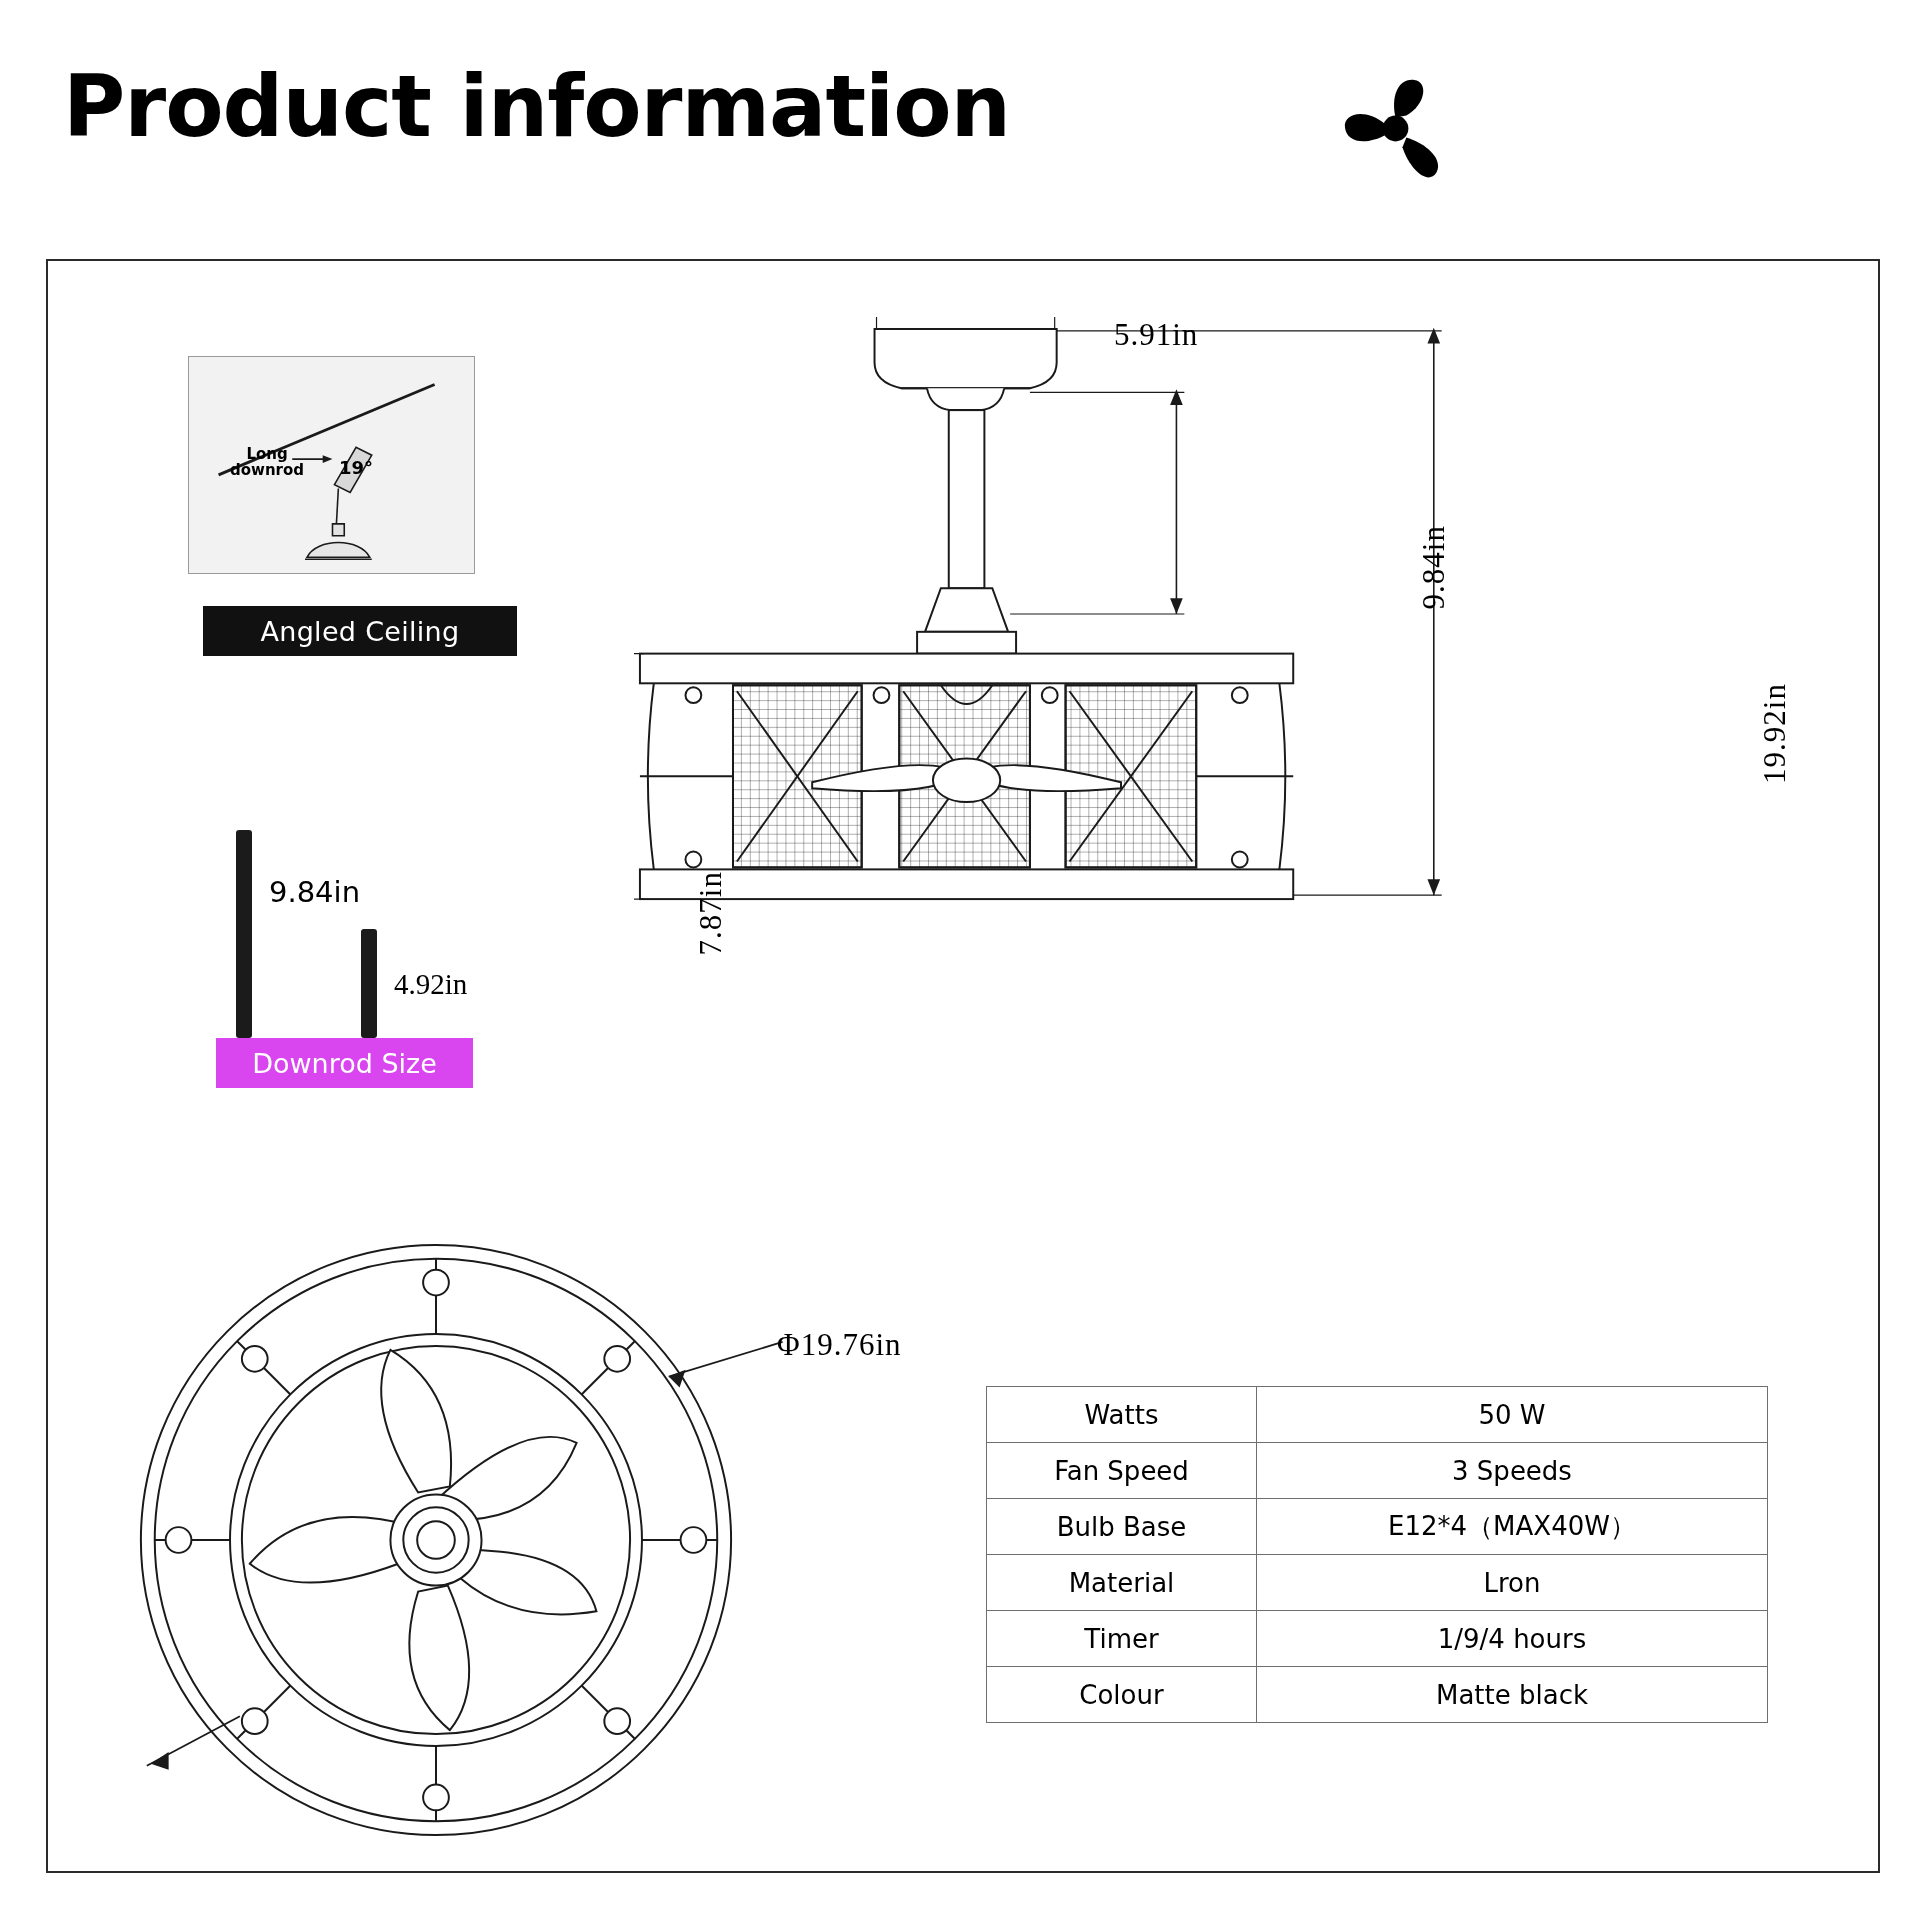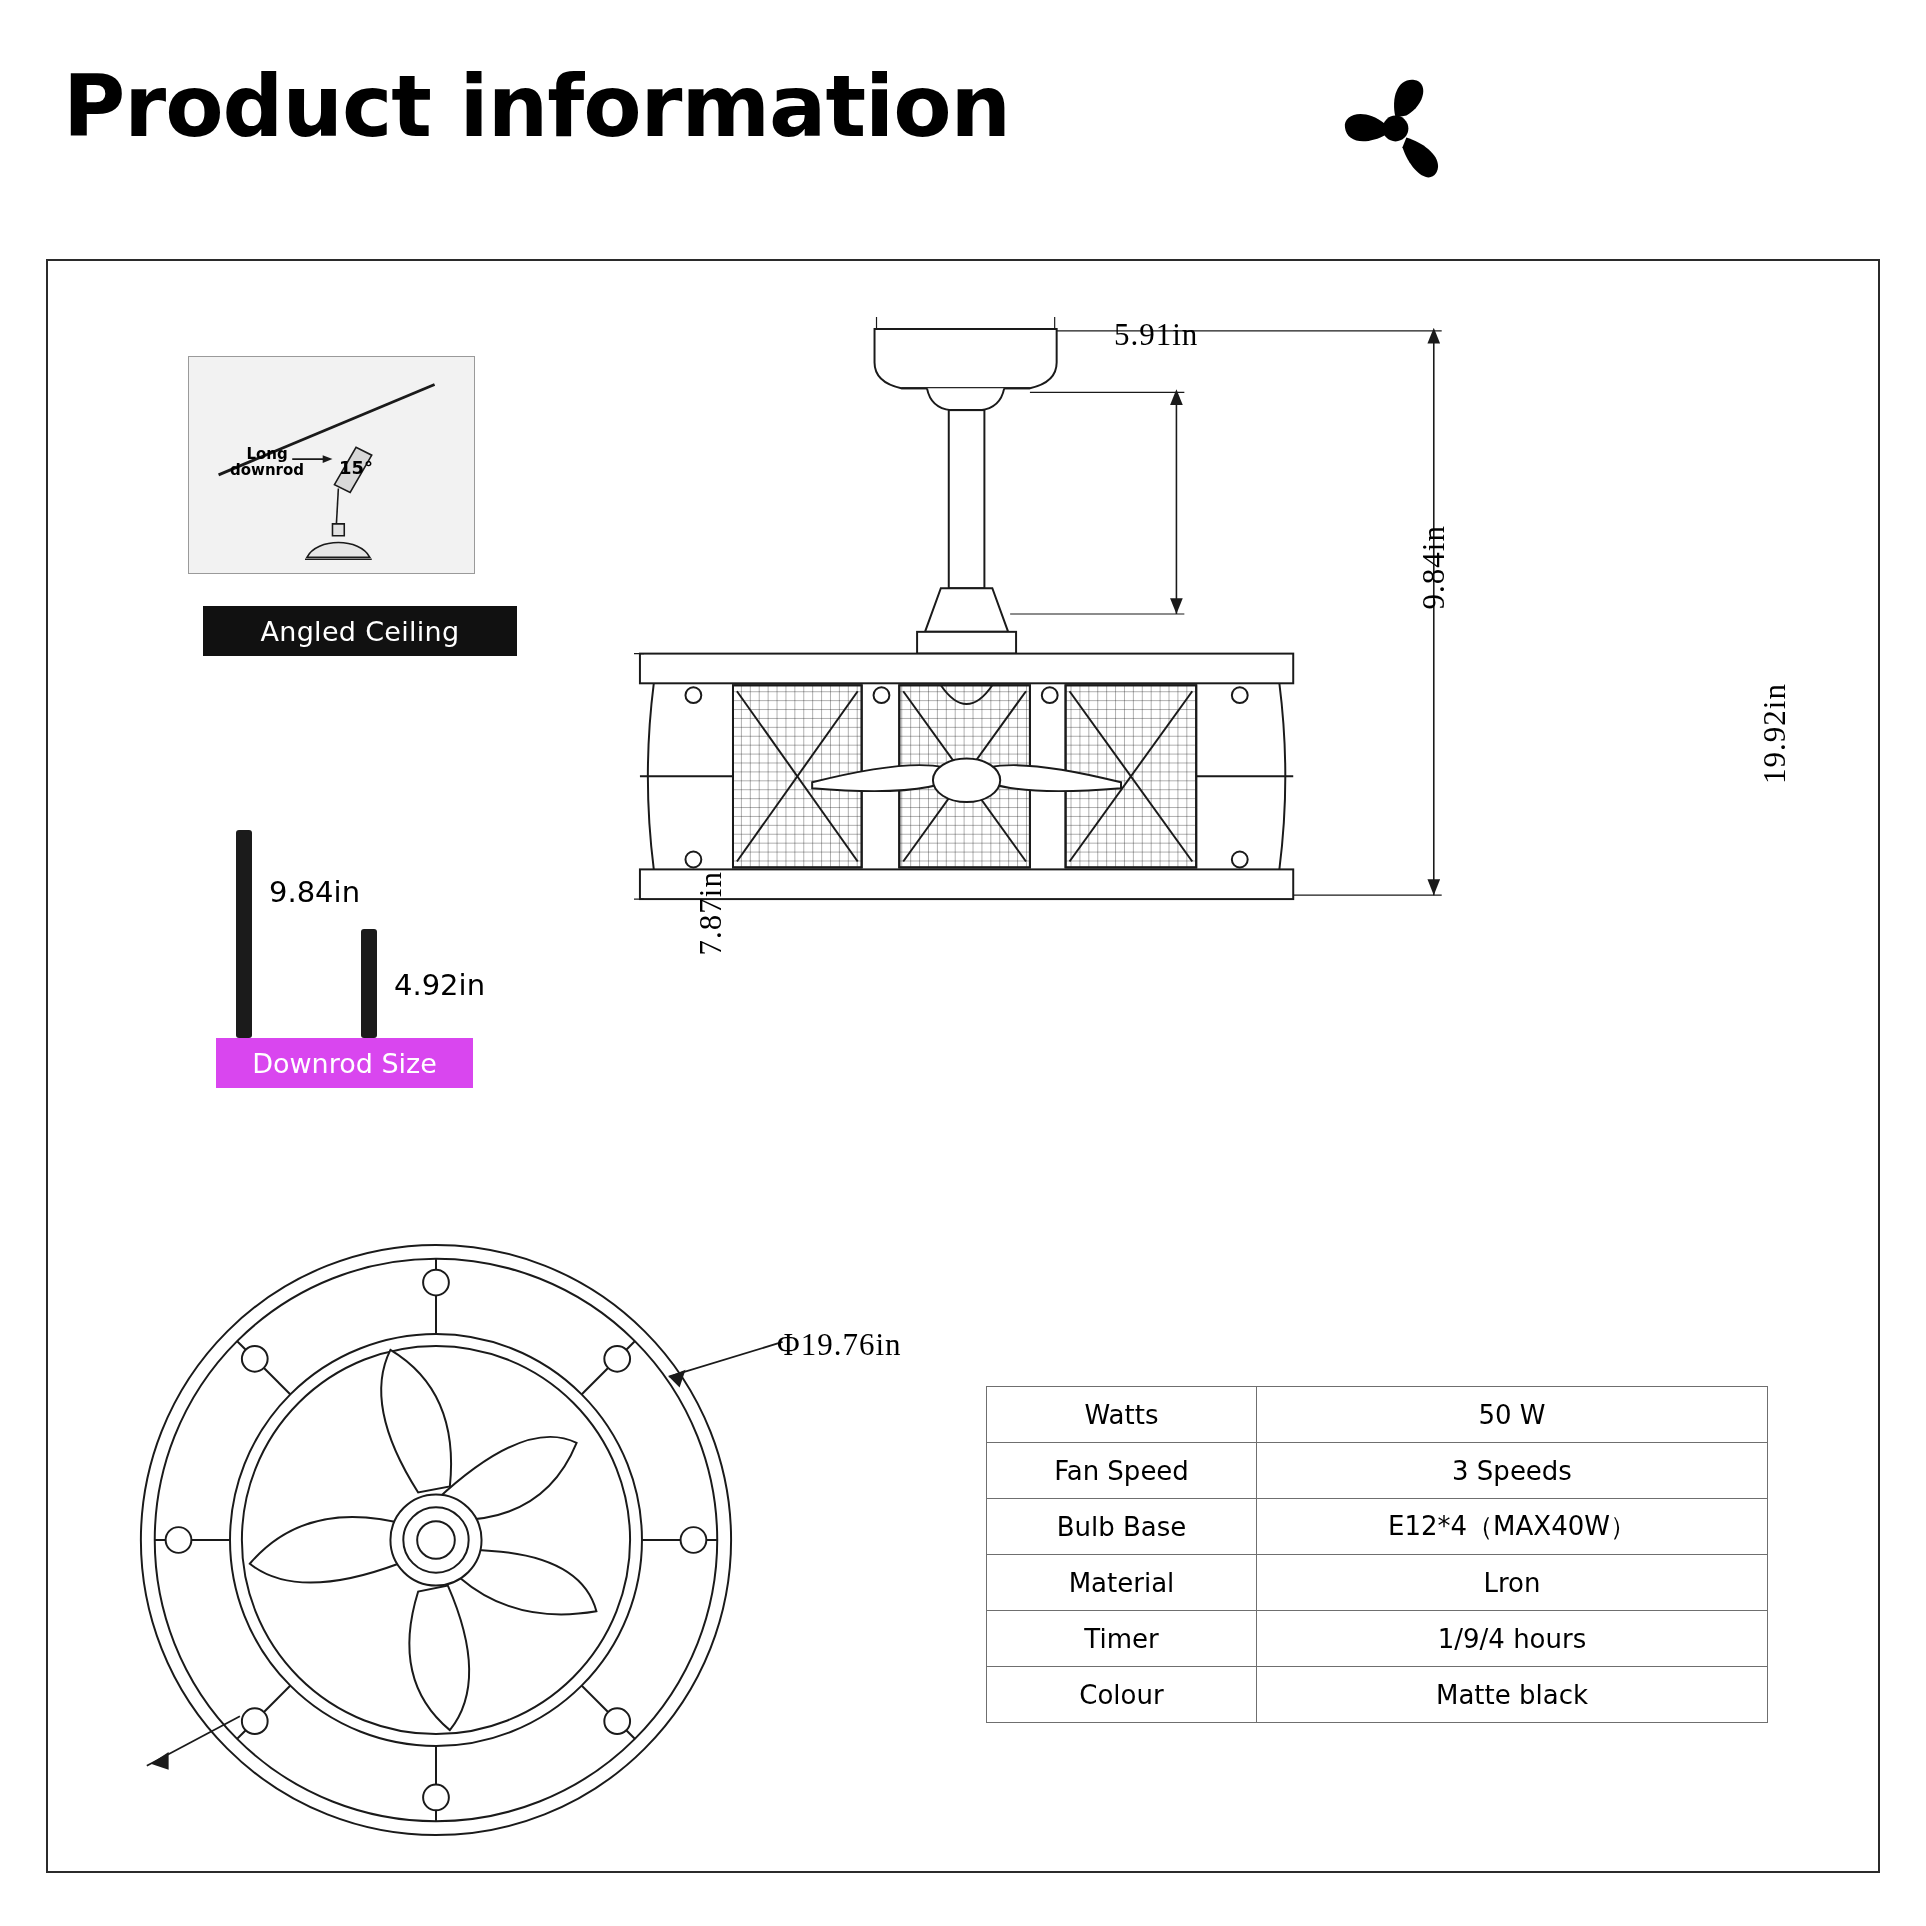--- a/index.html
+++ b/index.html
@@ -12,21 +12,21 @@
   
   .thumb{position:absolute;left:188px;top:356px;width:287px;height:218px;border:1px solid #9a9a9a;background:#f2f2f2;box-sizing:border-box;}
   .thumb-label{position:absolute;left:203px;top:606px;width:314px;height:50px;background:#111;color:#fff;font-size:27px;display:flex;align-items:center;justify-content:center;letter-spacing:0.3px;}
   .tag-long{position:absolute;left:230px;top:447px;font-size:15px;line-height:1.05;text-align:center;font-weight:bold;}
   .tag-angle{position:absolute;left:339px;top:457px;font-size:18px;font-weight:bold;}
 
   
   .rod-a{position:absolute;left:236px;top:830px;width:16px;height:208px;background:#1b1b1b;border-radius:3px;}
   .rod-b{position:absolute;left:361px;top:929px;width:16px;height:109px;background:#1b1b1b;border-radius:3px;}
   .rod-a-label{position:absolute;left:269px;top:875px;font-size:29px;}
-  .rod-b-label{position:absolute;left:394px;top:968px;font-size:29px;}
+  .rod-b-label{position:absolute;left:394px;top:968px;font-size:29px;font-family:Liberation Serif, serif;}
   .rod-label-box{position:absolute;left:216px;top:1038px;width:257px;height:50px;background:#d946ef;color:#fff;font-size:27px;display:flex;align-items:center;justify-content:center;}
 
   
   .dim{position:absolute;font-size:31px;font-family:Liberation Serif, serif;letter-spacing:1px;}
   .dim.vert{writing-mode:vertical-rl;text-orientation:mixed;transform:rotate(180deg);}
 
   
   .spec{position:absolute;left:986px;top:1386px;width:782px;border-collapse:collapse;}
   .spec td{border:1px solid #6f6f6f;height:53px;font-size:26px;text-align:center;}
   .spec td.k{width:267px;font-weight:normal;}
@@ -59,21 +59,21 @@
         <path d="M152 134 L150 170"></path>
         <path d="M146 170 L158 170 L158 182 L146 182 Z" fill="#e2e2e2"></path>
         <path d="M120 204 C130 184 174 184 184 204 Z" fill="#e6e6e6"></path>
         <path d="M118 206 L186 206"></path>
       </g>
       <line class="ln" x1="105" y1="104" x2="140" y2="104" stroke-width="1.6" marker-end="none"></line>
       <polygon points="146,104 136,100 136,108" fill="#1a1a1a"></polygon>
     </svg>
   </div>
   <div class="tag-long">Long<br>downrod</div>
-  <div class="tag-angle">15°</div>
+  <div class="tag-angle">19°</div>
   <div class="thumb-label">Angled Ceiling</div>
 
   <div class="rod-a"></div>
   <div class="rod-b"></div>
   <div class="rod-a-label">9.84in</div>
   <div class="rod-b-label">4.92in</div>
   <div class="rod-label-box">Downrod Size</div>
 
   <svg style="position:absolute;left:634px;top:317px;" width="1168" height="792" viewBox="0 0 1180 800">
     <defs>

